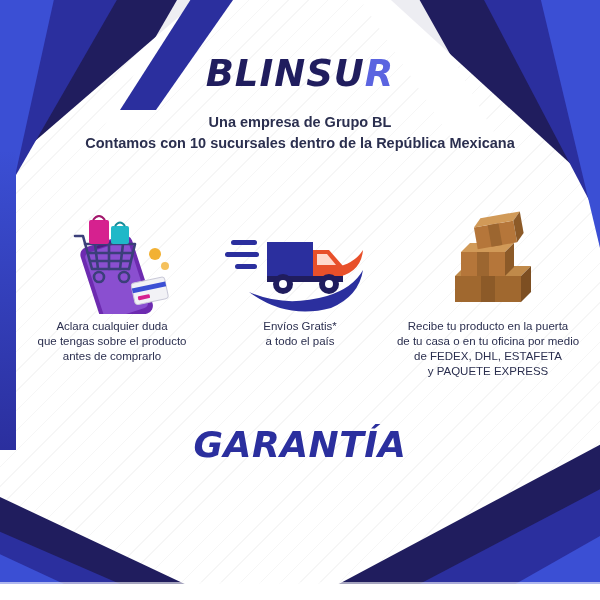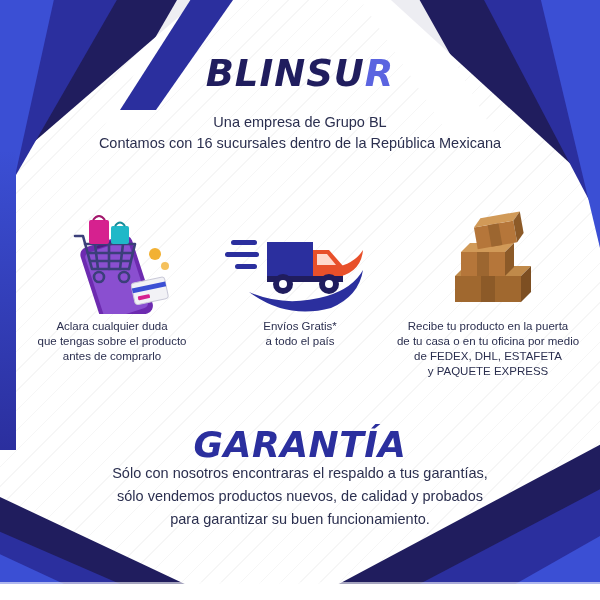--- a/index.html
+++ b/index.html
@@ -164,20 +164,21 @@
   }
   .brand .b-dark { color: #201d5e; }
   .brand .b-light { color: #5b64e0; }
   .tagline {
     position: absolute;
     top: 112px; left: 0; right: 0;
     text-align: center;
     color: #2b2f4f;
     font-size: 14.5px;
     line-height: 21px;
+    font-weight: bold;
   }
   .tagline div { white-space: nowrap; }
 
   .features {
     position: absolute;
     top: 205px;
     left: 18px;
     right: 18px;
     display: flex;
     justify-content: space-between;
@@ -252,21 +253,21 @@
   <div class="shape bottom-strip2"></div>
 
   <div class="content">
 
     <div class="brand">
       <span class="b-dark">BLINSU</span><span class="b-light">R</span>
     </div>
 
     <div class="tagline">
       <div>Una empresa de Grupo BL</div>
-      <div>Contamos con 16 sucursales dentro de la República Mexicana</div>
+      <div>Contamos con 10 sucursales dentro de la República Mexicana</div>
     </div>
 
     <div class="features">
 
       <div class="feature">
         <div class="feat-art">
           <svg width="150" height="108" viewBox="0 0 150 108" xmlns="http://www.w3.org/2000/svg">
 
             <g transform="rotate(-18 75 60)">
               <rect x="48" y="34" width="54" height="82" rx="8" fill="#6d2bb0"></rect>
@@ -365,20 +366,15 @@
           <div>de tu casa o en tu oficina por medio</div>
           <div>de FEDEX, DHL, ESTAFETA</div>
           <div>y PAQUETE EXPRESS</div>
         </div>
       </div>
 
     </div>
 
     <div class="guarantee-title">GARANTÍA</div>
 
-    <div class="guarantee-body">
-      <div>Sólo con nosotros encontraras el respaldo a tus garantías,</div>
-      <div>sólo vendemos productos nuevos, de calidad y probados</div>
-      <div>para garantizar su buen funcionamiento.</div>
-    </div>
 
   </div>
 </div>
 
 </body></html>

